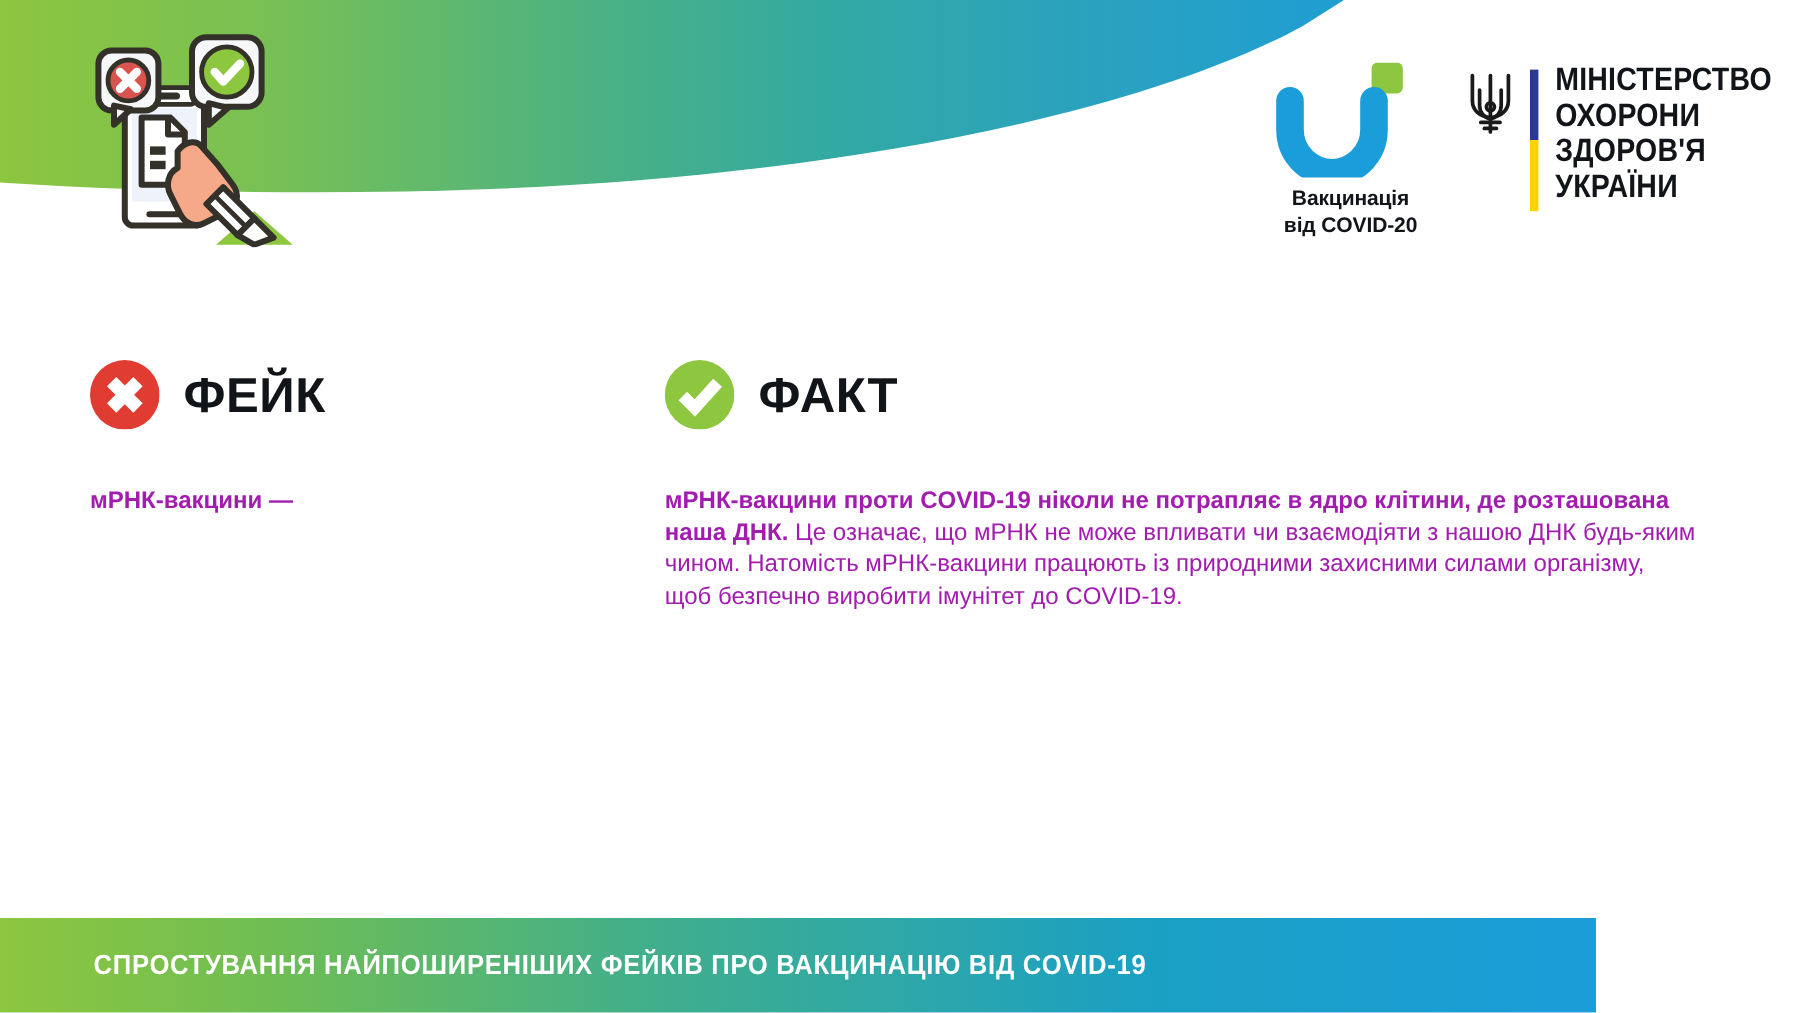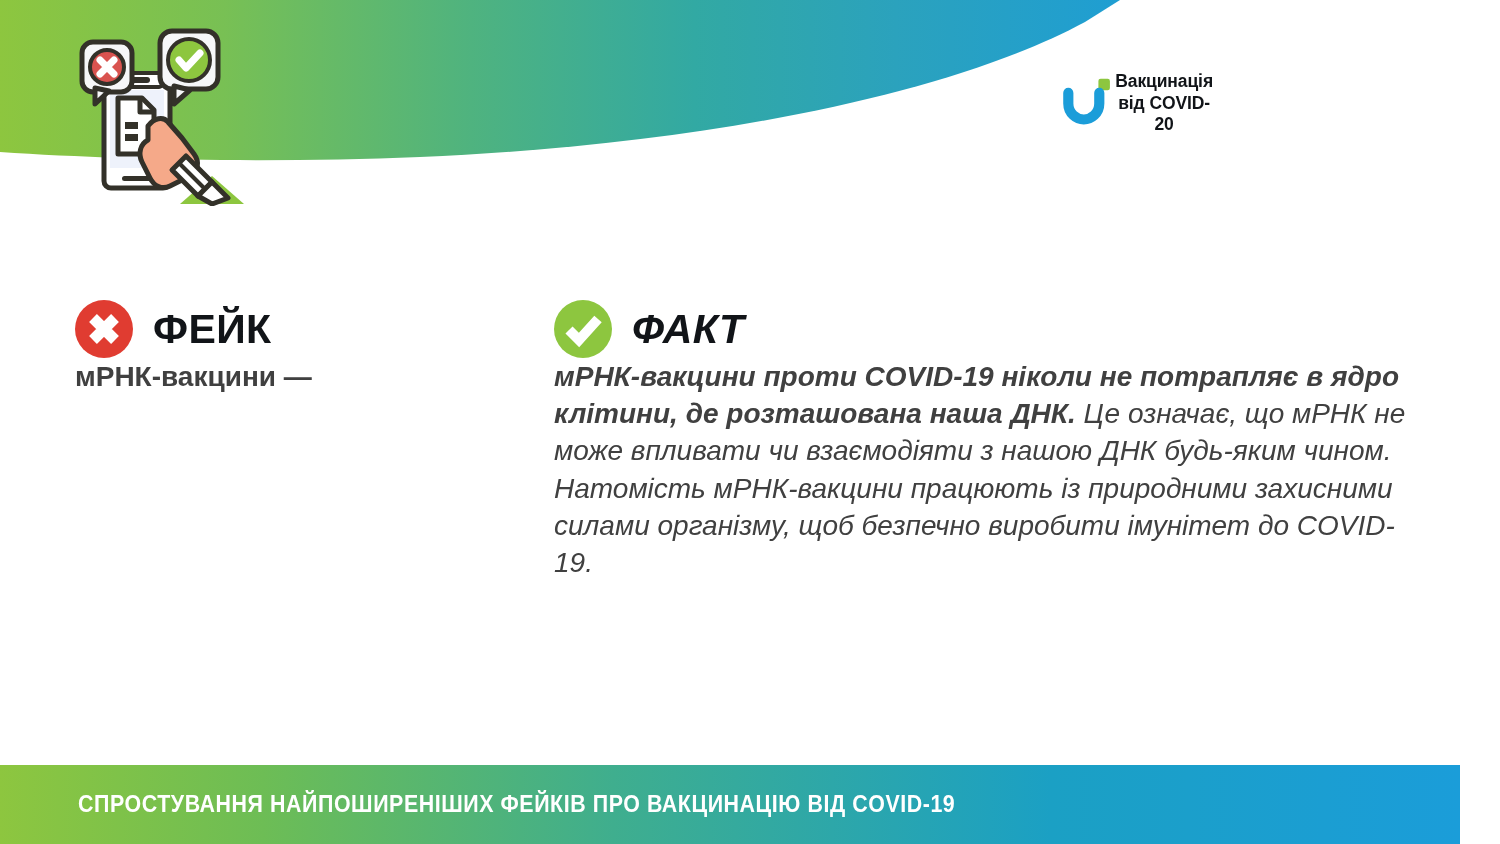--- a/index.html
+++ b/index.html
@@ -45,22 +45,22 @@
     top: 52px;
     left: 1063px;
     width: 400px;
     height: 140px;
     display: flex;
     align-items: flex-start;
   }
   .vac-logo {
     width: 150px;
     display: flex;
-    flex-direction: row;
-    align-items: center;
+    flex-direction: column;
+    align-items: flex-end;
   }
   .vac-logo-mark { width: 118px; height: 96px; }
   .vac-logo-text {
     margin-top: 7px;
     text-align: center;
     font-size: 17.5px;
     font-weight: bold;
     line-height: 1.25;
     color: #111418;
     letter-spacing: -0.1px;
@@ -88,21 +88,21 @@
     transform-origin: left top;
     white-space: nowrap;
   }
 
   
   .col {
     position: absolute;
     top: 300px;
   }
   .col-fake { left: 75px; width: 430px; }
-  .col-fact { left: 554px; width: 860px; font-style: italic; }
+  .col-fact { left: 554px; width: 860px; }
 
   .badge-row {
     display: flex;
     align-items: center;
     height: 58px;
   }
   .badge-icon {
     width: 58px;
     height: 58px;
     flex: 0 0 58px;
@@ -110,34 +110,35 @@
   .badge-label {
     margin-left: 20px;
     font-size: 41px;
     font-weight: bold;
     color: #111418;
     letter-spacing: 0.4px;
     line-height: 1;
   }
 
   .body-text {
-    font-size: 28px;
+    margin-top: 46px;
+    font-size: 20px;
     line-height: 1.33;
-    color: #404040;
+    color: #a21caf;
   }
   .body-text.fake { font-weight: bold; }
   .body-text .lead { font-weight: bold; }
   .body-text .rest { font-weight: normal; }
 
   
   .footer-banner {
     position: absolute;
     left: 0;
     bottom: 0;
-    width: 1460px;
+    width: 1330px;
     height: 79px;
     background: linear-gradient(90deg, #8dc63f 0%, #6dbd55 18%, #3fae8e 42%, #1ba0c4 72%, #1b9dd9 100%);
     display: flex;
     align-items: center;
   }
   .footer-text {
     margin-left: 78px;
     color: #ffffff;
     font-size: 23px;
     font-weight: bold;
@@ -206,20 +207,41 @@
       <svg class="vac-logo-mark" viewBox="0 0 118 96" aria-hidden="true">
         <rect x="80" y="0" width="26" height="26" rx="5" fill="#8dc63f"></rect>
         <path d="M12 32 L12 56 C12 78 30 92 47 92 C64 92 82 78 82 56 L82 32" fill="none" stroke="#1b9dd9" stroke-width="23" stroke-linecap="round"></path>
       </svg>
       <div class="vac-logo-text">
         <div>Вакцинація</div>
         <div>від COVID-20</div>
       </div>
     </div>
 
+    <div class="moz-logo">
+      <svg class="moz-trident" viewBox="0 0 42 56" aria-hidden="true">
+        <g fill="none" stroke="#1a1a1a" stroke-width="3.1" stroke-linecap="round" stroke-linejoin="round">
+          <path d="M21 5 L21 52"></path>
+          <path d="M6 5 L6 26 C6 34 12 39 21 40"></path>
+          <path d="M36 5 L36 26 C36 34 30 39 21 40"></path>
+          <path d="M12 17 L12 30 C12 36 16 40 21 41"></path>
+          <path d="M30 17 L30 30 C30 36 26 40 21 41"></path>
+          <path d="M13 44 L29 44"></path>
+          <path d="M16 49 L26 49"></path>
+        </g>
+        <circle cx="21" cy="31" r="3.4" fill="none" stroke="#1a1a1a" stroke-width="3"></circle>
+      </svg>
+      <div class="moz-divider"></div>
+      <div class="moz-text">
+        <div>МІНІСТЕРСТВО</div>
+        <div>ОХОРОНИ</div>
+        <div>ЗДОРОВ'Я</div>
+        <div>УКРАЇНИ</div>
+      </div>
+    </div>
 
   </div>
 
   <div class="col col-fake">
     <div class="badge-row">
       <svg class="badge-icon" viewBox="0 0 58 58" aria-hidden="true">
         <circle cx="29" cy="29" r="29" fill="#e03c31"></circle>
         <path d="M18 18 L40 40 M40 18 L18 40" stroke="#ffffff" stroke-width="11" stroke-linecap="butt"></path>
       </svg>
       <div class="badge-label">ФЕЙК</div>

